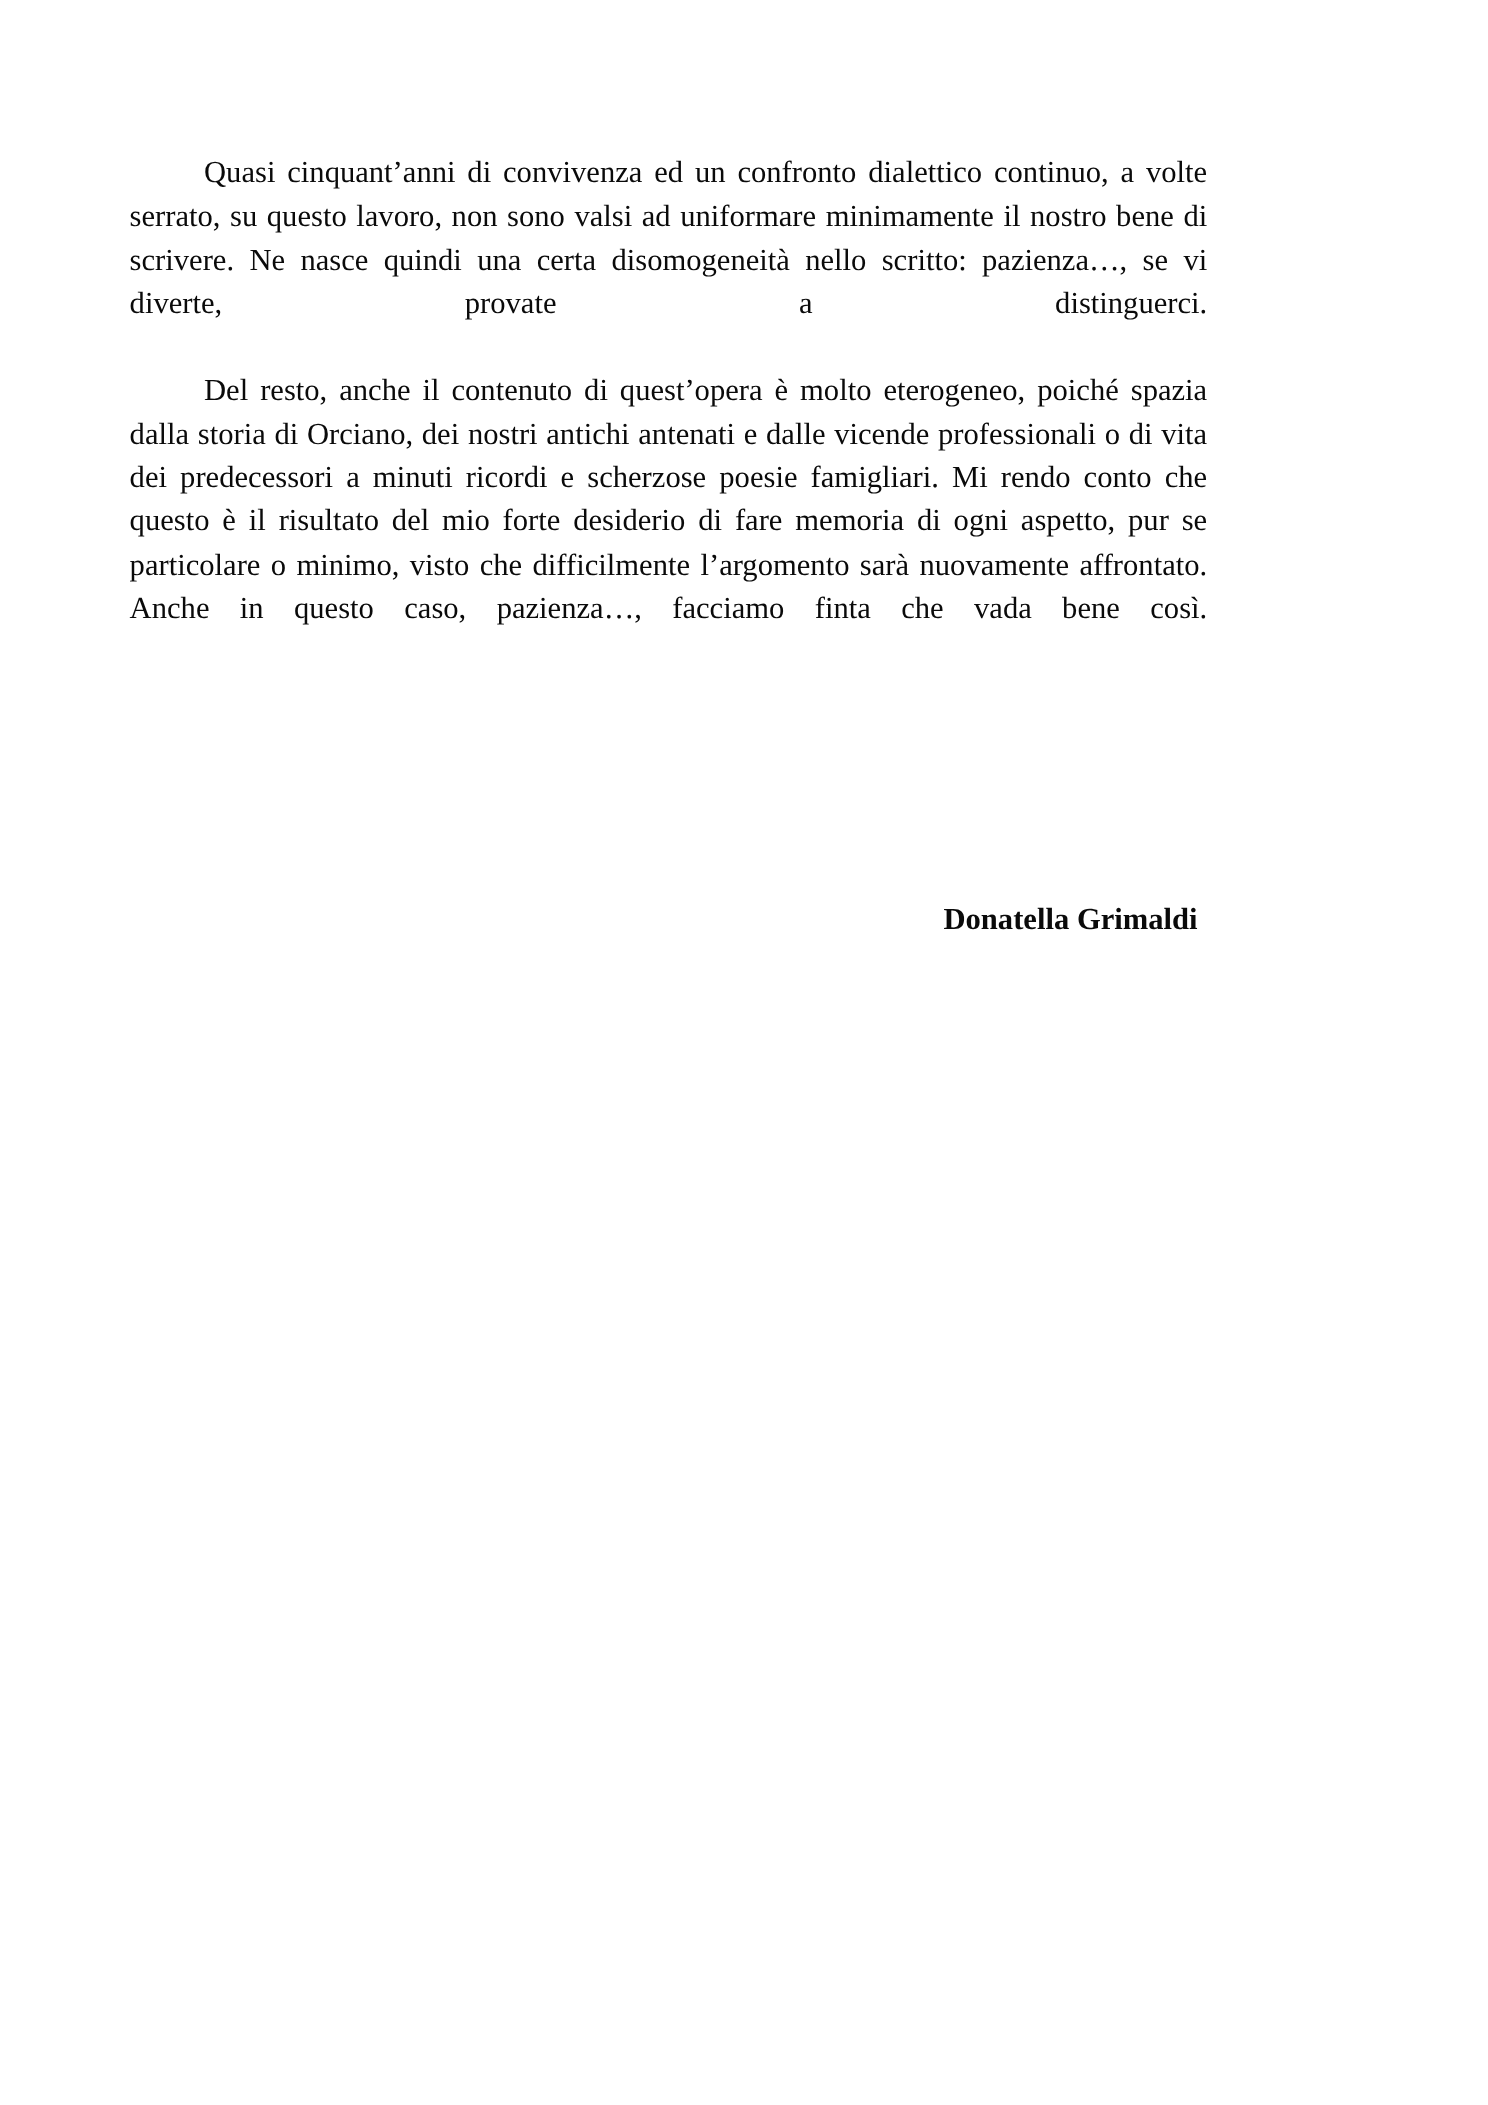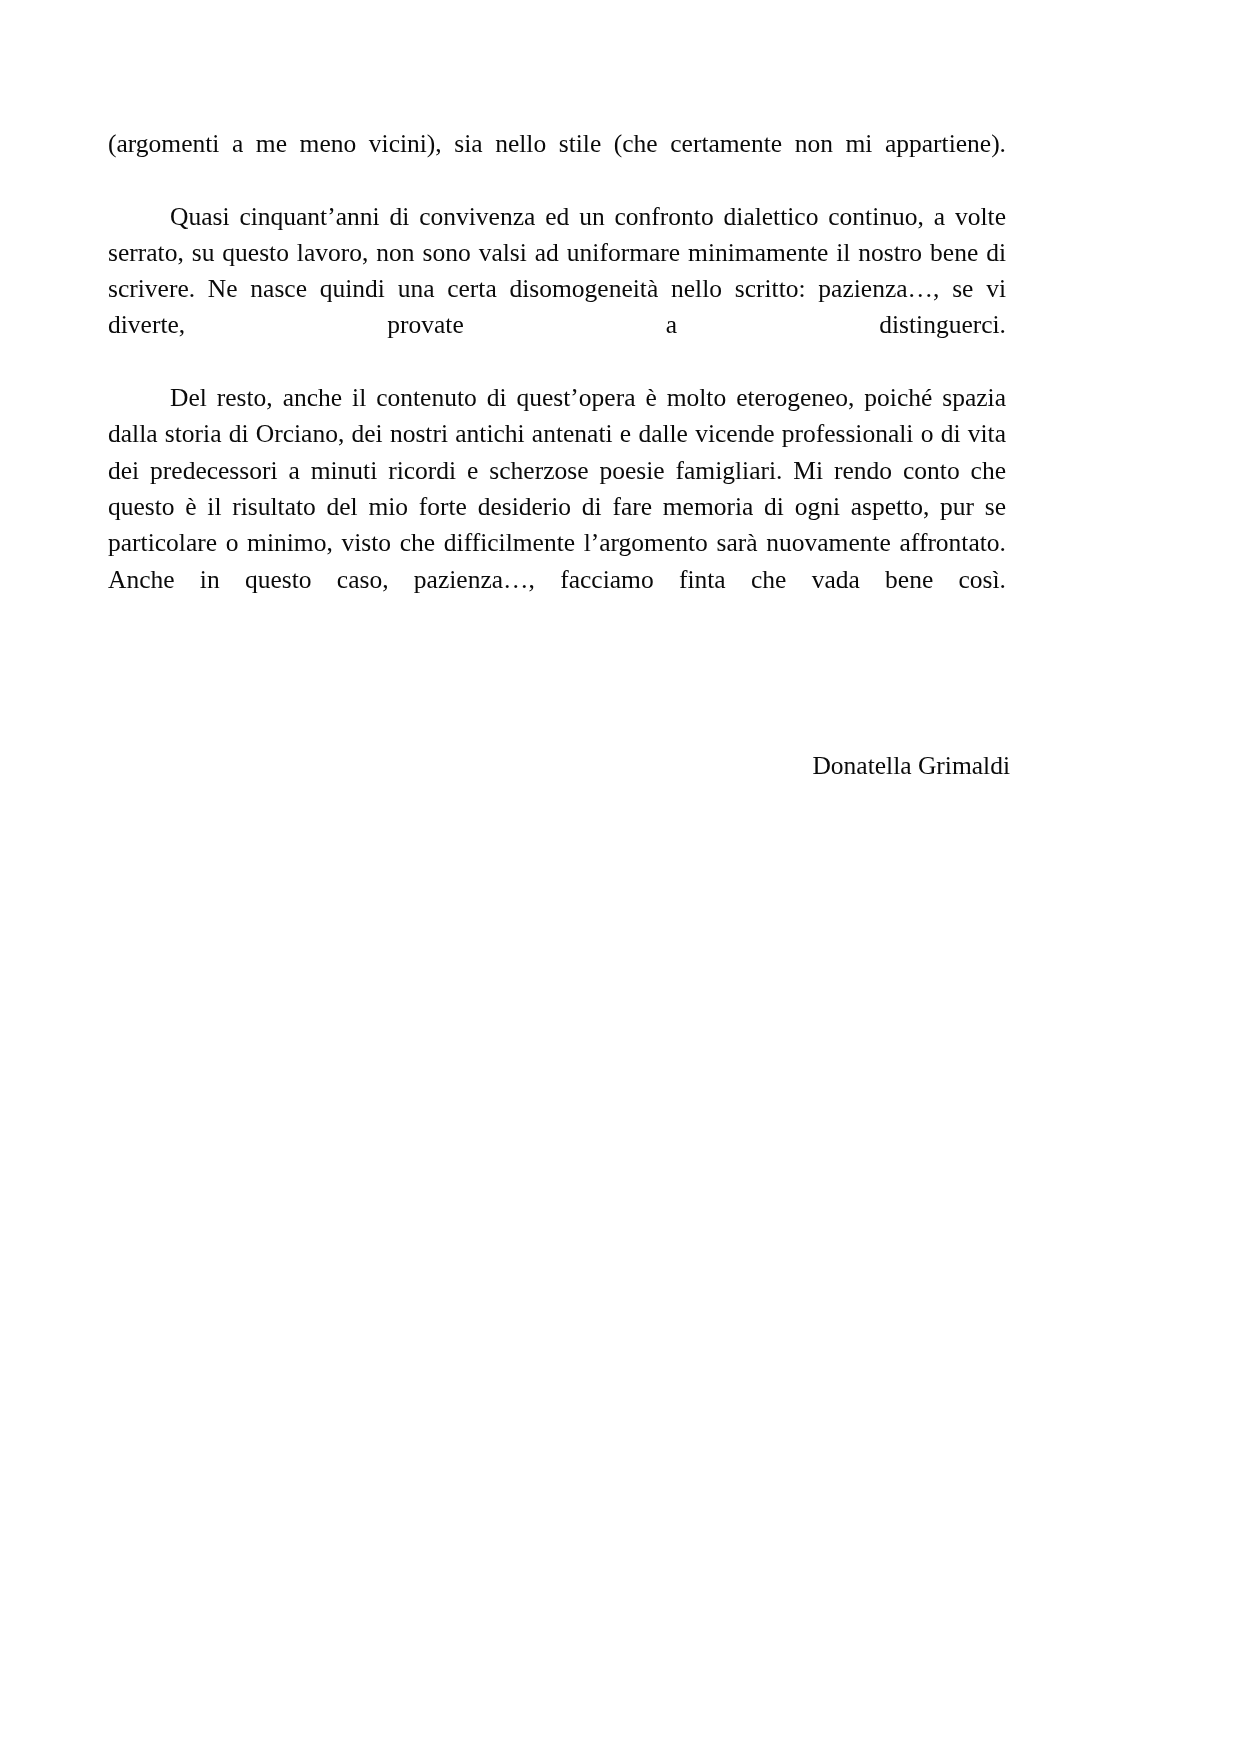--- a/index.html
+++ b/index.html
@@ -48,24 +48,25 @@
     margin-top: 0;
   }
   
   .para::after {
     content: "";
     display: inline-block;
     width: 100%;
   }
   .signature-row {
     position: absolute;
-    left: 112px;
+    left: 100px;
     top: 748px;
     width: 898px;
     text-align: right;
+    font-weight: bold;
   }
   .signature {
     font-size: 25.5px;
     line-height: 36.3px;
     color: #0a0a0a;
     display: inline-block;
   }
   .blank-area {
     position: absolute;
     left: 0;
@@ -74,21 +75,20 @@
     height: 934px;
   }
 </style>
 </head>
 <body>
 
 <div class="page">
 
   <div class="text-block">
 
-    <p class="para continuation">(argomenti a me meno vicini), sia nello stile (che certamente non mi appartiene).</p>
 
     <p class="para indented">Quasi cinquant’anni di convivenza ed un confronto dialettico continuo, a volte serrato, su questo lavoro, non sono valsi ad uniformare minimamente il nostro bene di scrivere. Ne nasce quindi una certa disomogeneità nello scritto: pazienza…, se vi diverte, provate a distinguerci.</p>
 
     <p class="para indented">Del resto, anche il contenuto di quest’opera è molto eterogeneo, poiché spazia dalla storia di Orciano, dei nostri antichi antenati e dalle vicende professionali o di vita dei predecessori a minuti ricordi e scherzose poesie famigliari. Mi rendo conto che questo è il risultato del mio forte desiderio di fare memoria di ogni aspetto, pur se particolare o minimo, visto che difficilmente l’argomento sarà nuovamente affrontato. Anche in questo caso, pazienza…, facciamo finta che vada bene così.</p>
 
   </div>
 
   <div class="signature-row">
     <span class="signature">Donatella Grimaldi</span>
   </div>

